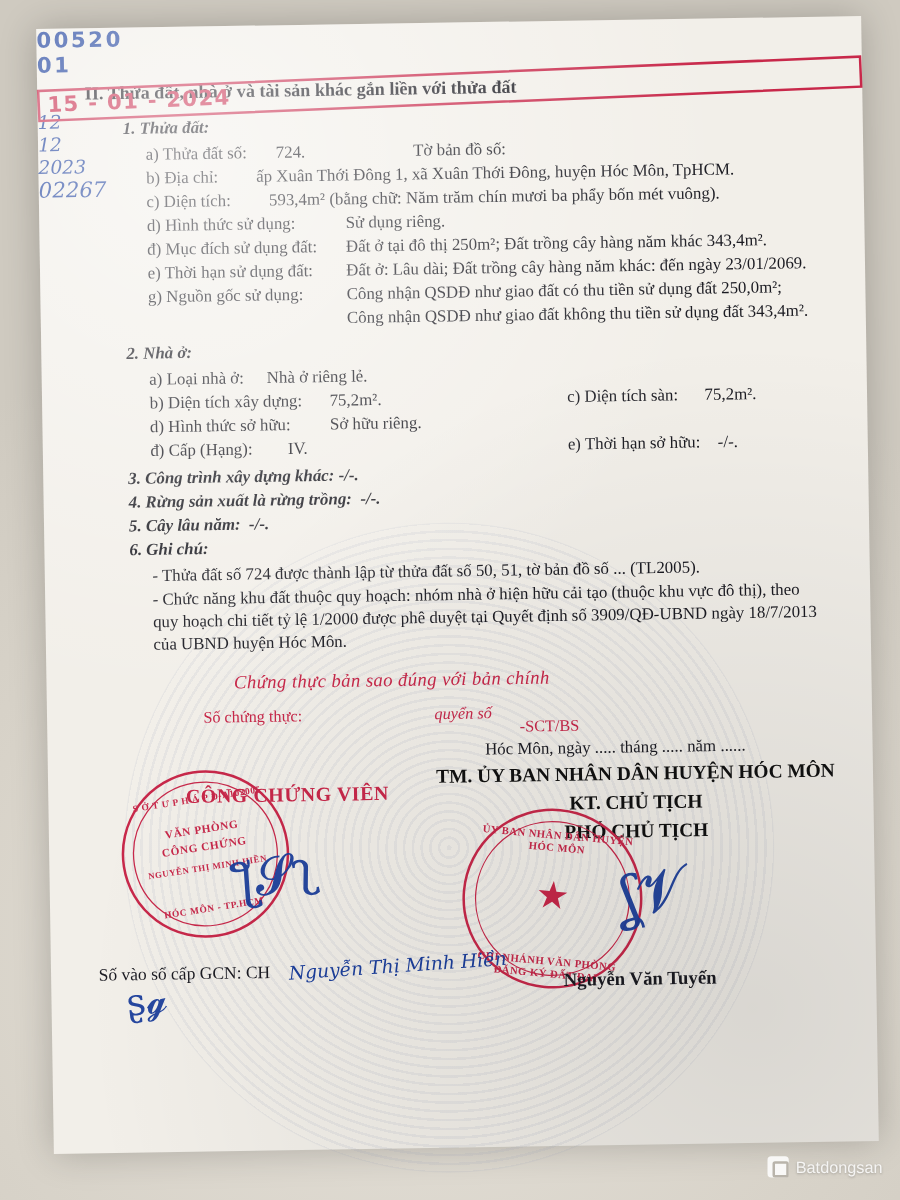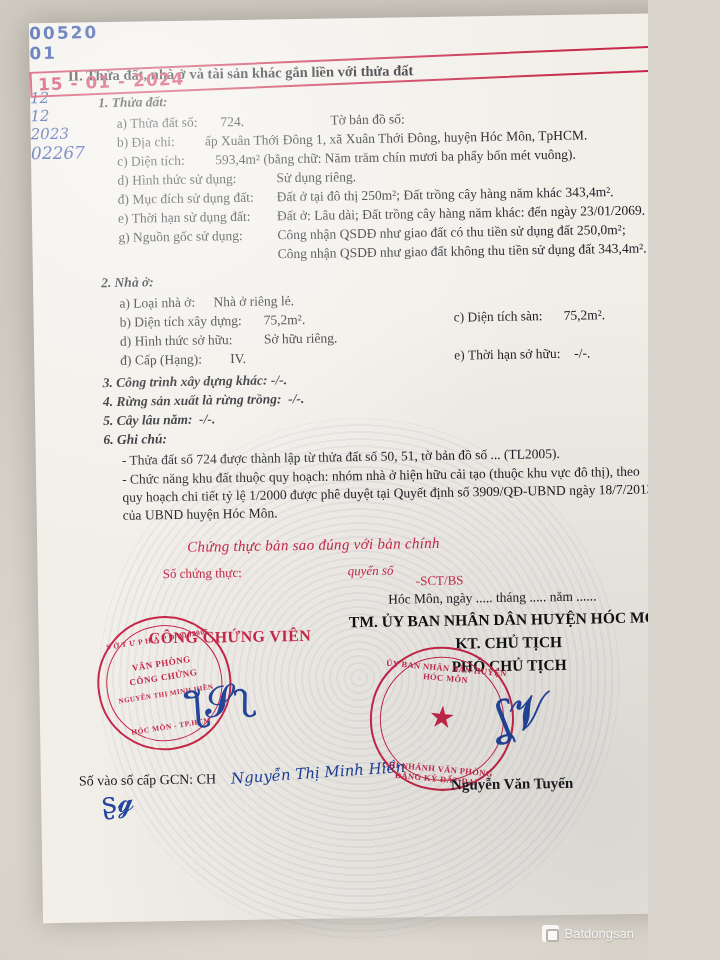--- a/index.html
+++ b/index.html
@@ -8,21 +8,21 @@
   }
   body {
     width: 720px;
     height: 960px;
     overflow: hidden;
     background: #d9d4cc;
     font-family: "Liberation Serif", serif;
   }
   .page {
     position: relative;
-    width: 648px;
+    width: 720px;
     height: 960px;
     overflow: hidden;
     background:
       radial-gradient(ellipse 620px 520px at 330px 760px, #e6e2da 0%, #d8d3c9 60%, #cfcac0 100%),
       linear-gradient(160deg, #e9e6df 0%, #dcd8d0 45%, #cdc8be 100%);
   }
   
   .sheet {
     position: absolute;
     left: 36px;

